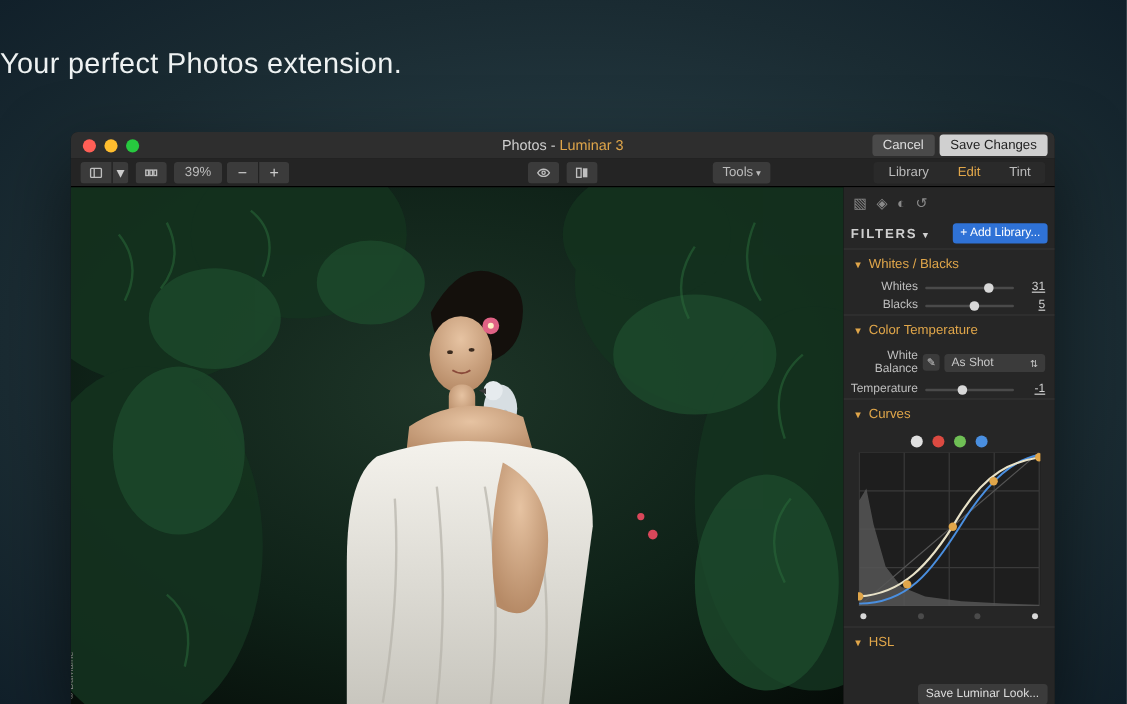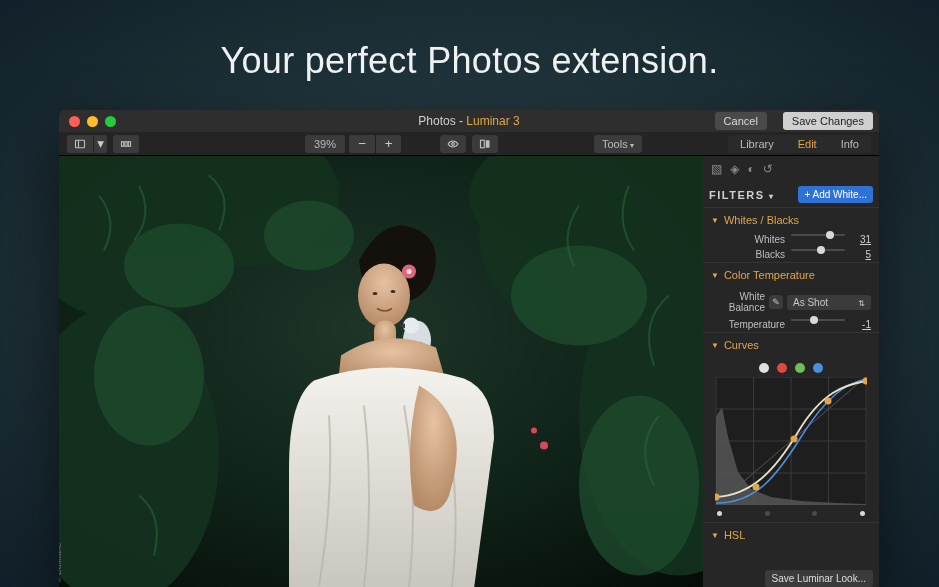--- a/index.html
+++ b/index.html
@@ -1,55 +1,55 @@
 <!DOCTYPE html>
 <html><head>
 <meta charset="utf-8">
 <style>
 * { margin: 0; padding: 0; box-sizing: border-box; font-family: -apple-system, BlinkMacSystemFont, "Segoe UI", Helvetica, Arial, sans-serif; }
 body { width: 939px; height: 587px; background: radial-gradient(ellipse at center, #2f4850 0%, #1a2b32 70%, #11202a 100%); overflow: hidden; }
-.hero-title { position: absolute; top: 40px; left: 0; right: 0; text-align: center; color: #eef2f2; font-size: 36px; font-weight: 400; letter-spacing: 0.3px; }
+.hero-title { position: absolute; top: 40px; left: 0; right: 0; color: #eef2f2; font-size: 24px; font-weight: 400; letter-spacing: 0.3px; }
 .app-window { position: absolute; top: 110px; left: 59px; width: 820px; height: 477px; background: #1a1a1a; border-radius: 6px 6px 0 0; box-shadow: 0 25px 60px rgba(0,0,0,.55); overflow: hidden; display: flex; flex-direction: column; }
 .titlebar { height: 22px; background: #2e2e2e; display: flex; align-items: center; position: relative; }
 .traffic-lights { display: flex; gap: 7px; padding-left: 10px; }
 .traffic-lights span { width: 11px; height: 11px; border-radius: 50%; display: inline-block; }
 .tl-close { background: #ff5f56; }
 .tl-min { background: #ffbd2e; }
 .tl-max { background: #27c93f; }
 .titlebar-title { position: absolute; left: 0; right: 0; text-align: center; font-size: 12px; color: #cfcfcf; pointer-events: none; }
 .titlebar-title .accent { color: #e0a64a; }
-.titlebar-actions { position: absolute; right: 6px; display: flex; gap: 16px; }
+.titlebar-actions { position: absolute; right: 6px; display: flex; gap: 4px; }
 .tb-btn { font-size: 11px; padding: 3px 9px; border-radius: 3px; border: none; cursor: pointer; }
 .tb-cancel { background: #4a4a4a; color: #ddd; }
 .tb-save { background: #d0d0d0; color: #222; }
 .toolbar { height: 24px; background: #242424; border-bottom: 1px solid #000; display: flex; align-items: center; padding: 0 8px; gap: 6px; font-size: 11px; color: #bbb; position: relative; }
 .seg { display: flex; border-radius: 3px; overflow: hidden; }
 .seg-btn { background: #3b3b3b; border: none; color: #ccc; height: 18px; min-width: 26px; display: flex; align-items: center; justify-content: center; cursor: pointer; }
 .seg-btn + .seg-btn { border-left: 1px solid #222; }
-.zoom-group { display: flex; gap: 4px; align-items: center; margin-left: 160px; }
+.zoom-group { display: flex; gap: 4px; align-items: center; }
 .zoom-pct { background: #3b3b3b; padding: 3px 9px; border-radius: 3px; }
 .center-tools { display: flex; gap: 6px; position: absolute; left: 50%; transform: translateX(-50%); }
 .tools-dd { position: absolute; left: 535px; background: #3b3b3b; border-radius: 3px; padding: 3px 8px; cursor: pointer; }
 .right-tabs { margin-left: auto; display: flex; background: #2a2a2a; border-radius: 3px; overflow: hidden; }
 .right-tabs span { padding: 3px 12px; cursor: pointer; }
 .right-tabs .active { color: #e0a64a; }
 .main { flex: 1; display: flex; min-height: 0; }
 .canvas { flex: 1; background: #0c0c0c; position: relative; overflow: hidden; }
 .canvas svg { width: 100%; height: 100%; display: block; }
 .credit { position: absolute; left: 4px; bottom: 4px; color: #7a7a7a; font-size: 8px; transform: rotate(-90deg); transform-origin: left bottom; }
 .sidebar { width: 176px; background: #262626; display: flex; flex-direction: column; font-size: 11px; color: #c8c8c8; position: relative; overflow: hidden; }
 .sb-icons { display: flex; gap: 8px; padding: 6px 8px; color: #8a8a8a; }
 .sb-icons span { cursor: pointer; font-size: 12px; }
 .filters-head { display: flex; align-items: center; justify-content: space-between; padding: 4px 6px; }
 .filters-title { font-size: 11px; letter-spacing: 1.5px; color: #cfcfcf; font-weight: 600; }
 .add-filter { background: #2f72d6; color: #fff; border: none; font-size: 10px; padding: 3px 6px; border-radius: 3px; cursor: pointer; }
 .panel { border-top: 1px solid #343434; }
 .panel-head { display: flex; align-items: center; gap: 5px; padding: 6px 8px; color: #e0a64a; font-size: 11px; cursor: pointer; }
 .panel-head .disc { font-size: 8px; }
-.row { display: flex; align-items: flex-start; padding: 2px 8px 2px 0; gap: 6px; font-size: 10px; margin-left: 20px; }
+.row { display: flex; align-items: center; padding: 2px 8px 2px 0; gap: 6px; font-size: 10px; }
 .row-label { width: 62px; text-align: right; color: #bfbfbf; }
 .row-track { flex: 1; height: 2px; background: #4a4a4a; border-radius: 2px; position: relative; }
 .row-thumb { position: absolute; top: 50%; width: 8px; height: 8px; border-radius: 50%; background: #d8d8d8; transform: translate(-50%, -50%); }
 .row-val { width: 20px; text-align: right; color: #cfcfcf; text-decoration: underline; }
 .wb-row { display: flex; align-items: center; gap: 4px; padding: 4px 8px 4px 0; font-size: 10px; }
 .wb-label { width: 62px; text-align: right; color: #bfbfbf; }
 .eyedrop { width: 14px; height: 14px; border-radius: 3px; background: #3b3b3b; display: flex; align-items: center; justify-content: center; cursor: pointer; font-size: 9px; }
 .wb-select { flex: 1; background: #3b3b3b; border-radius: 3px; padding: 2px 6px; display: flex; justify-content: space-between; align-items: flex-end; cursor: pointer; }
 .curve-colors { display: flex; gap: 8px; justify-content: center; padding: 6px 0 4px; }
 .curve-colors span { width: 10px; height: 10px; border-radius: 50%; cursor: pointer; }
@@ -129,21 +129,21 @@
         </div>
     </div>
 
     <div class="tools-dd">
       <span>Tools</span><span style="font-size:8px"> ▾</span>
     </div>
 
     <div class="right-tabs">
       <span>Library</span>
       <span class="active">Edit</span>
-      <span>Info</span>
+      <span>Tint</span>
     </div>
   </div>
 
   <div class="main">
     <div class="canvas">
       <svg viewBox="0 0 644 432" preserveAspectRatio="xMidYMid slice">
         <defs>
           <radialGradient id="bgg" cx="48%" cy="40%" r="80%">
             <stop offset="0%" stop-color="#1e3528"></stop>
             <stop offset="55%" stop-color="#0f2218"></stop>
@@ -239,21 +239,21 @@
         <span>▧</span>
         <span>◈</span>
         <span>◐</span>
         <span>↺</span>
       </div>
 
       <div class="filters-head">
         <span class="filters-title">
           <span>FILTERS</span> <span style="font-size:8px">▾</span>
         </span>
-        <button class="add-filter">+ Add White...</button>
+        <button class="add-filter">+ Add Library...</button>
       </div>
 
       <div class="panel">
         <div class="panel-head">
           <span class="disc">▼</span>
           <span>Whites / Blacks</span>
         </div>
         <div class="row">
           <span class="row-label">Whites</span>
           <span class="row-track">

